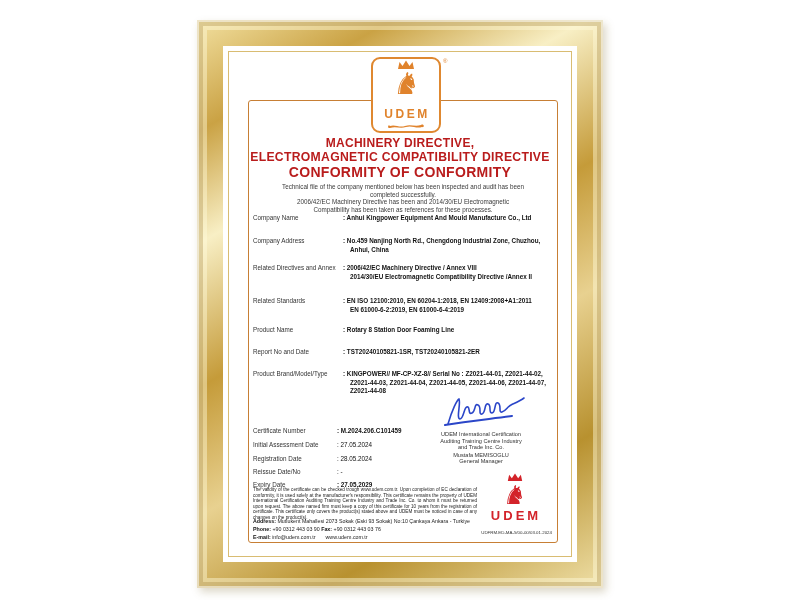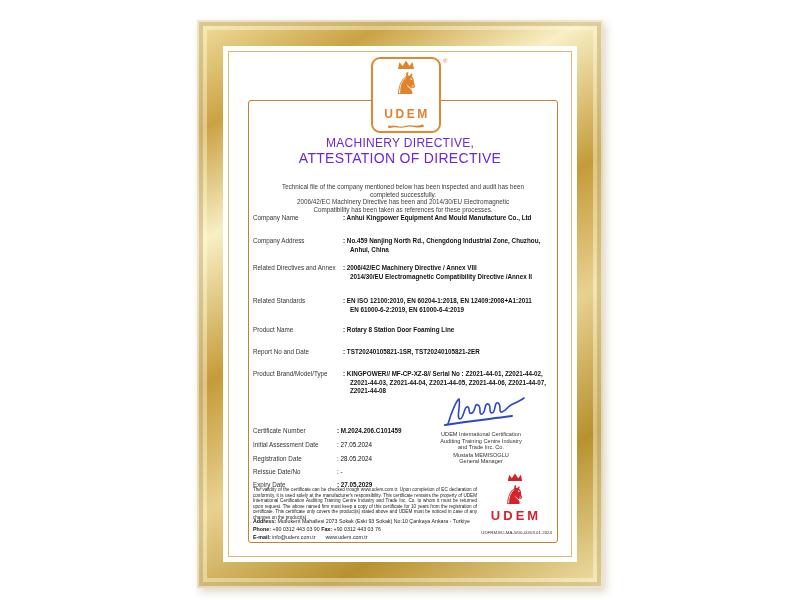--- a/index.html
+++ b/index.html
@@ -21,21 +21,21 @@
     border:1.5px solid #c77f35; border-radius:3px; }
   .logo-box { position:absolute; left:371px; top:57px; width:70px; height:76px;
     background:#fff; border:2px solid #df8830; border-radius:9px; z-index:5;
     display:flex; flex-direction:column; align-items:center; justify-content:center; }
   .crown-svg { display:block; margin-bottom:-1px; }
   .knight { font-family:"DejaVu Sans", sans-serif; font-size:30px; line-height:30px;
     color:#e0832c; transform:scaleX(-1); }
   .logo-text { font-size:12px; font-weight:bold; letter-spacing:2.5px; color:#e0832c; margin:8px 0 1px 2px; }
   .reg { position:absolute; left:443px; top:58px; font-size:6px; color:#e0832c; z-index:6; }
   .title { position:absolute; left:248px; top:136px; width:304px; text-align:center;
-    color:#6d28d9; font-weight:normal; letter-spacing:.3px; }
+    color:#b91c1c; font-weight:bold; letter-spacing:.3px; }
   .t1 { font-size:12px; line-height:14px; }
   .t2 { font-size:12.2px; line-height:14px; }
   .t3 { font-size:14px; line-height:16px; }
   .subtitle { position:absolute; left:248px; top:183px; width:310px; text-align:center;
     font-size:6.3px; line-height:7.6px; color:#3a3a3a; white-space:pre-line; }
   .frow { position:absolute; left:253px; width:302px; }
   .flabel { position:absolute; left:0; top:0; width:90px; font-size:6.3px; color:#333; }
   .fval { position:absolute; left:90px; top:0; width:212px; font-size:6.3px; font-weight:bold;
     color:#111; white-space:pre-line; padding-left:7px; text-indent:-7px; line-height:8.5px; }
   .crow { position:absolute; left:253px; width:200px; }
@@ -79,21 +79,22 @@
     <div class="knight">♞</div>
     <div class="logo-text">UDEM</div>
     <svg width="38" height="9" viewBox="0 0 38 9">
       <path d="M3,4 C1,1 0,7 3,6 C9,4 13,7 19,5 C25,3 29,7 35,5 C38,6 37,1 34,3 C28,5 24,2 18,4 C12,6 8,2 3,4 Z" fill="#e0832c"></path>
     </svg>
   </div>
   <div class="reg">®</div>
 
   <div class="title">
     <div class="t1">MACHINERY DIRECTIVE,</div>
-    <div class="t3">ATTESTATION OF DIRECTIVE</div>
+    <div class="t2">ELECTROMAGNETIC COMPATIBILITY DIRECTIVE</div>
+    <div class="t3">CONFORMITY OF CONFORMITY</div>
   </div>
 
   <div class="subtitle">Technical file of the company mentioned below has been inspected and audit has been
 completed successfully.
 2006/42/EC Machinery Directive has been and 2014/30/EU Electromagnetic
 Compatibility has been taken as references for these processes.</div>
 
   <div class="frow" style="top:214px">
     <div class="flabel">Company Name</div>
     <div class="fval">: Anhui Kingpower Equipment And Mould Manufacture Co., Ltd</div>

